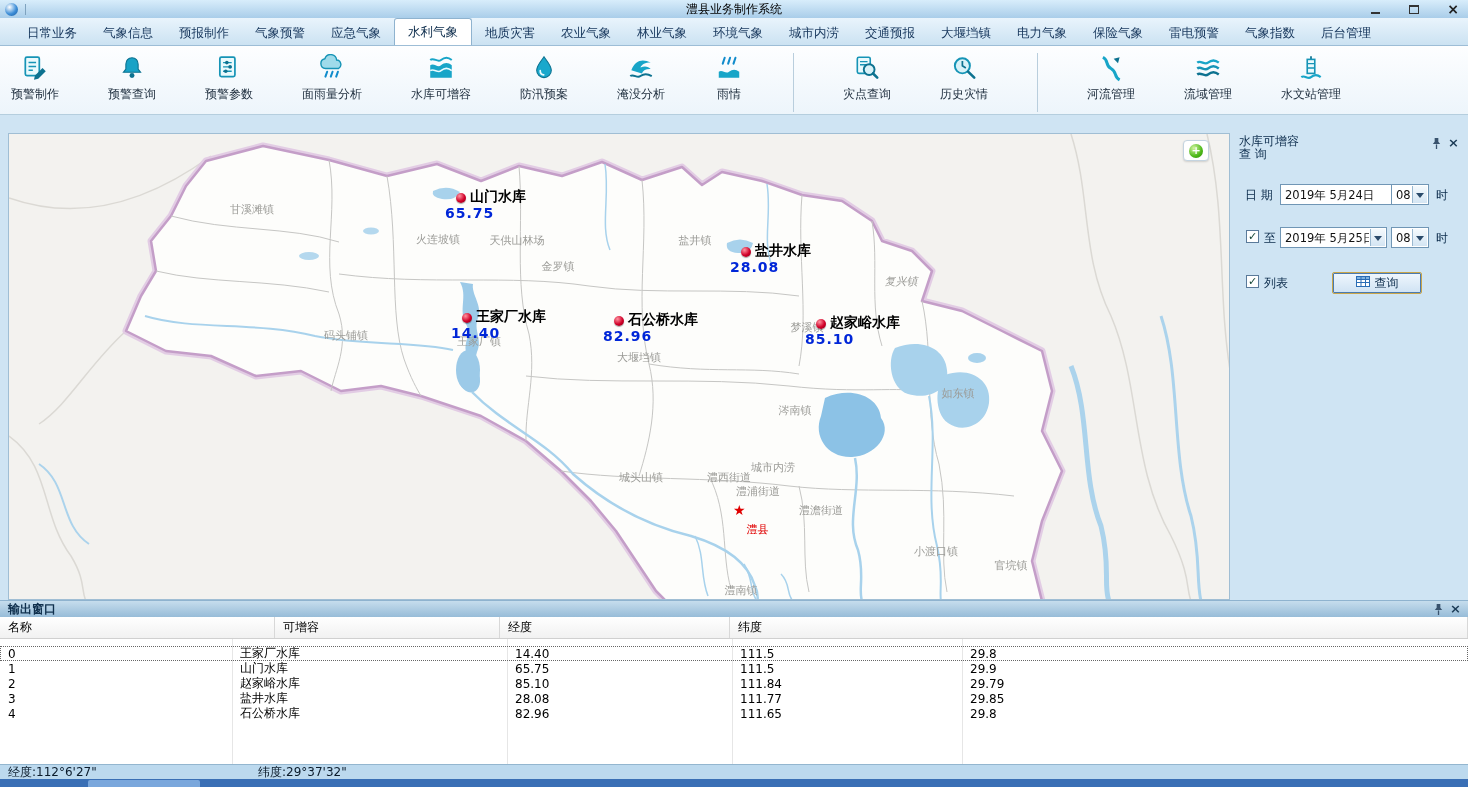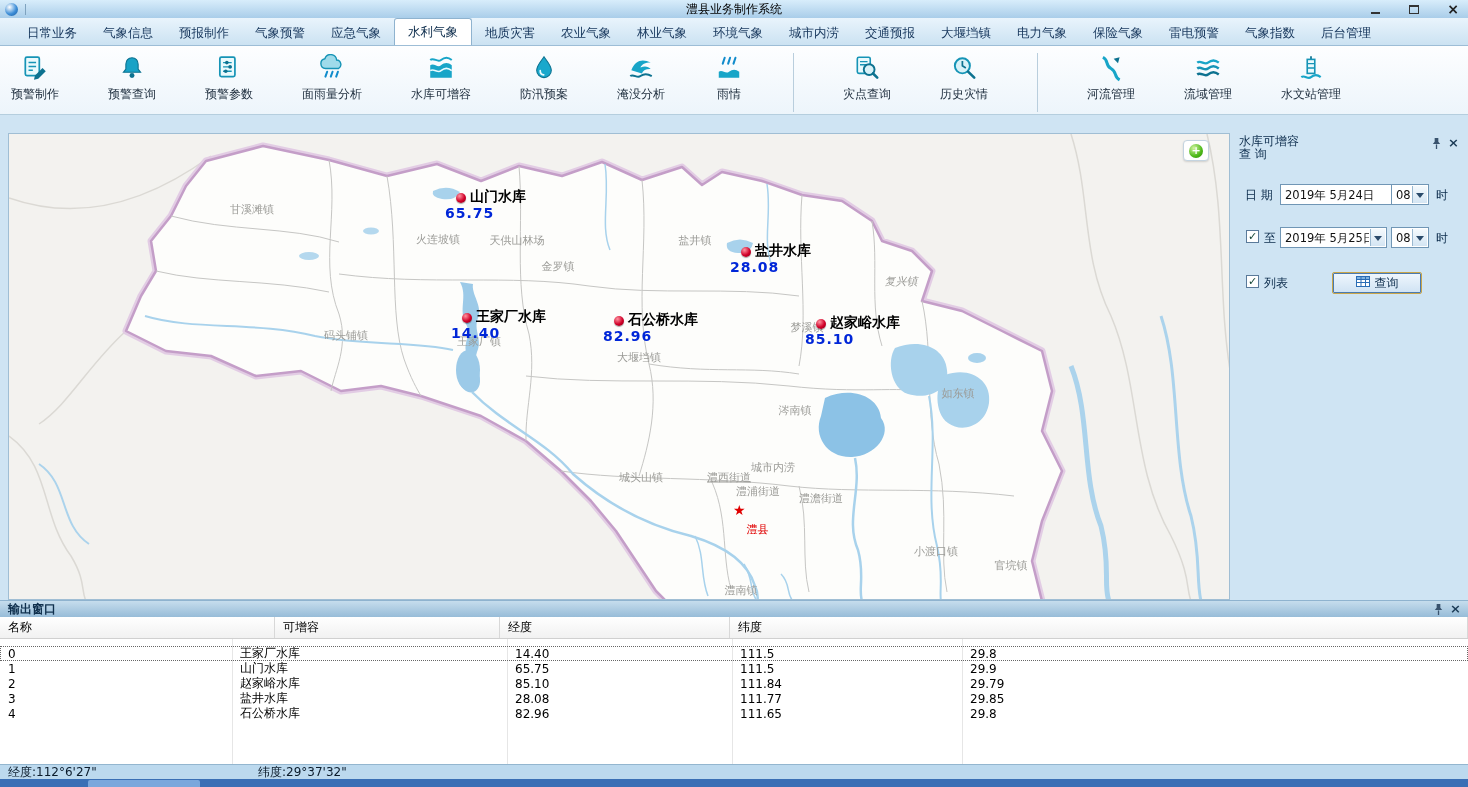--- a/index.html
+++ b/index.html
@@ -323,24 +323,24 @@
         <div class="town-label" style="left: 549px; top: 132px;">金罗镇</div>
         <div class="town-label" style="left: 686px; top: 106px;">盐井镇</div>
         <div class="town-label" style="left: 892px; top: 147px; font-style: italic;">复兴镇</div>
         <div class="town-label" style="left: 337px; top: 201px;">码头铺镇</div>
         <div class="town-label" style="left: 470px; top: 207px;">王家厂镇</div>
         <div class="town-label" style="left: 798px; top: 193px;">梦溪镇</div>
         <div class="town-label" style="left: 630px; top: 223px;">大堰垱镇</div>
         <div class="town-label" style="left: 949px; top: 231px; margin-top: 28px;">如东镇</div>
         <div class="town-label" style="left: 786px; top: 276px;">涔南镇</div>
         <div class="town-label" style="left: 632px; top: 343px;">城头山镇</div>
-        <div class="town-label" style="left: 720px; top: 343px; text-decoration: underline;">澧西街道</div>
+        <div class="town-label" style="left: 720px; top: 343px;">澧西街道</div>
         <div class="town-label" style="left: 764px; top: 333px;">城市内涝</div>
         <div class="town-label" style="left: 749px; top: 357px;">澧浦街道</div>
-        <div class="town-label" style="left: 812px; top: 364px; font-family: Liberation Mono, monospace;">澧澹街道</div>
+        <div class="town-label" style="left: 812px; top: 376px; font-family: Liberation Mono, monospace;">澧澹街道</div>
         <div class="town-label" style="left: 927px; top: 417px;">小渡口镇</div>
         <div class="town-label" style="left: 1002px; top: 431px;">官垸镇</div>
         <div class="town-label" style="left: 732px; top: 456px;">澧南镇</div>
         <div class="res-marker" style="left: 452px; top: 64px;">
           <div class="res-dot"></div>
           <div class="res-name">山门水库</div>
           <div class="res-value">65.75</div>
         </div>
         <div class="res-marker" style="left: 737px; top: 118px;">
           <div class="res-dot"></div>

